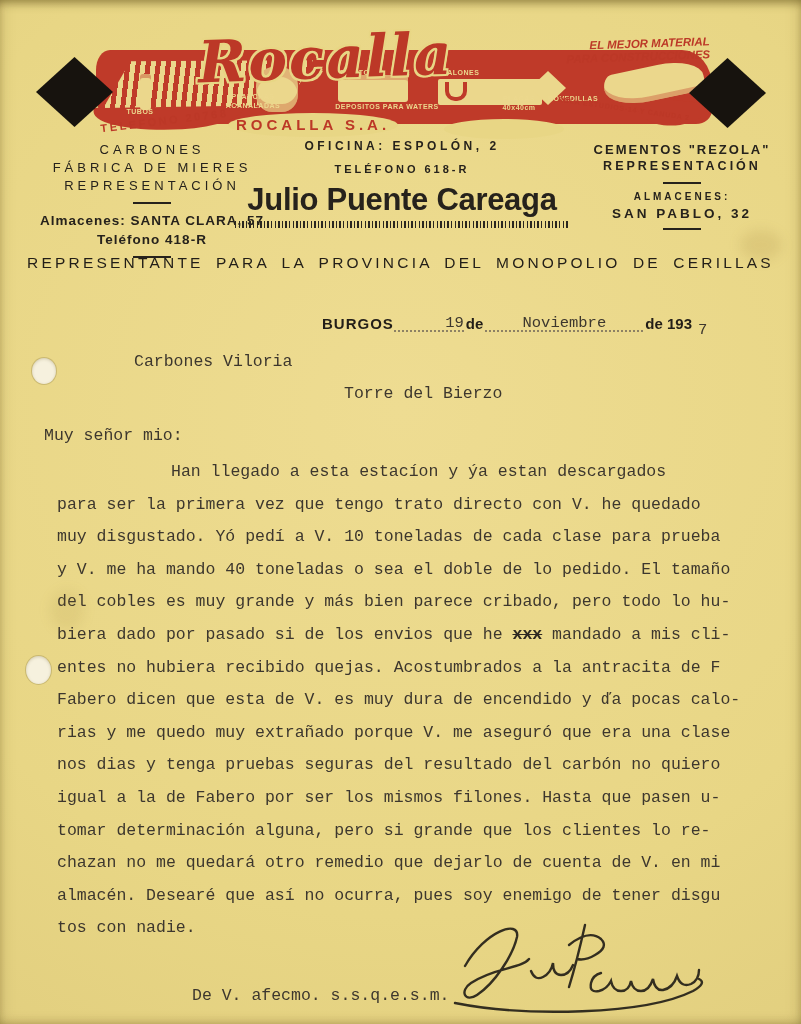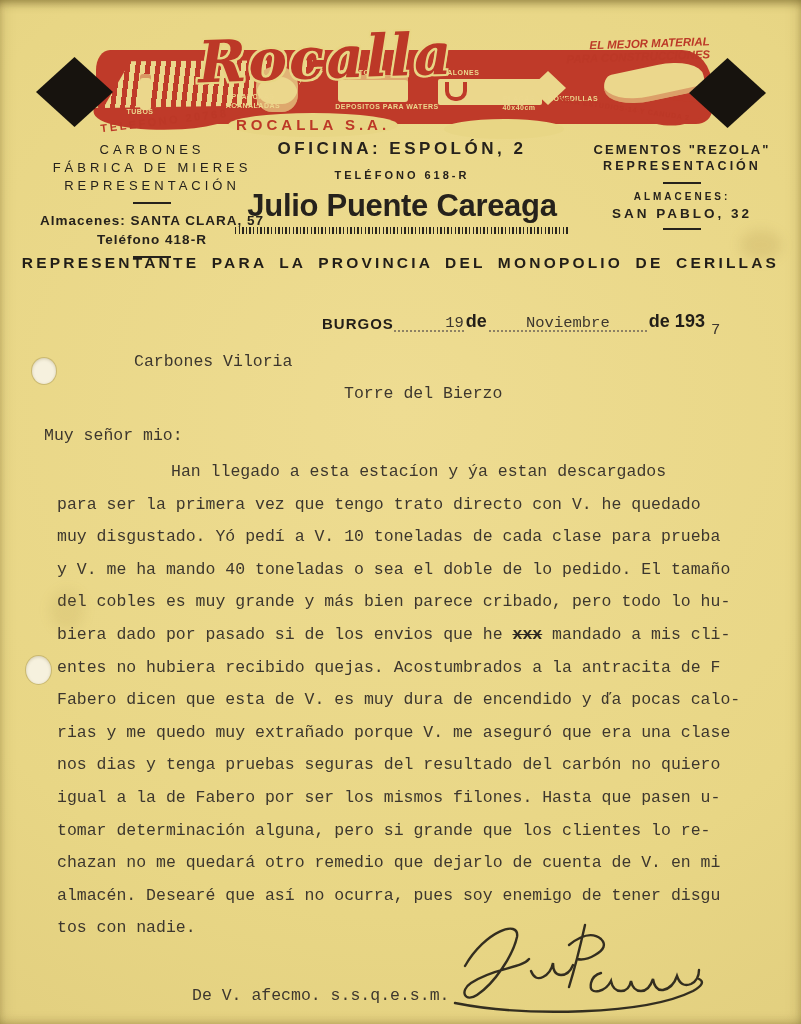--- a/index.html
+++ b/index.html
@@ -66,35 +66,35 @@
   .band-address{left:548px;top:105px;width:152px;transform:rotate(8deg);color:#bc3827;
     font-size:7px;font-weight:bold;letter-spacing:.8px;text-align:center;z-index:4;}
   
   .col{color:#26221c;text-align:center;}
   .col-left{left:20px;top:141px;width:264px;}
   .col-center{left:232px;top:139px;width:340px;}
   .col-right{left:576px;top:141px;width:212px;}
   .cl-a{font-size:13px;font-weight:normal;letter-spacing:4px;line-height:18px;}
   .cl-b{font-size:13.5px;font-weight:bold;letter-spacing:1px;line-height:19px;}
   .divider{width:38px;height:2px;background:#26221c;margin:7px auto;}
-  .office{font-size:17px;font-weight:bold;letter-spacing:3.5px;white-space:nowrap;}
+  .office{font-size:12px;font-weight:bold;letter-spacing:3.5px;white-space:nowrap;}
   .cphone{font-size:11px;font-weight:bold;letter-spacing:3px;margin-top:10px;}
   .name{font-size:31px;font-weight:bold;letter-spacing:-.3px;margin-top:7px;white-space:nowrap;}
   .hatch{width:334px;height:7px;margin:3px auto 0;
     background:repeating-linear-gradient(90deg,#2a261f 0 1.5px,transparent 1.5px 3.6px);}
   .cr-1{font-size:13px;font-weight:bold;letter-spacing:2px;line-height:17px;}
   .cr-2{font-size:12.5px;font-weight:bold;letter-spacing:3px;line-height:17px;}
   .cr-3{font-size:10px;font-weight:bold;letter-spacing:3px;margin-top:6px;}
   .cr-4{font-size:13.5px;font-weight:bold;letter-spacing:3px;margin-top:4px;}
-  .rep-line{left:0;top:254px;width:801px;text-align:center;font-size:15.5px;font-weight:bold;
+  .rep-line{left:0;top:254px;width:801px;text-align:center;font-size:15.5px;font-weight:normal;
     letter-spacing:3.2px;word-spacing:5px;color:#221e18;white-space:nowrap;}
   
   .date-line{left:322px;top:298px;display:flex;align-items:flex-end;color:#221e18;}
   .dl-city{font-size:15px;font-weight:bold;letter-spacing:1px;}
-  .dl-print{font-size:18px;font-weight:bold;margin:0 2px;white-space:pre;}
+  .dl-print{font-size:15px;font-weight:bold;margin:0 2px;white-space:pre;}
   .seg{display:inline-block;border-bottom:2px dotted #8d8164;}
   .seg-day{width:70px;text-align:right;}
   .seg-month{width:158px;text-align:center;}
   .typed,.typed-inline{font-family:"Liberation Mono",monospace;color:#3d372e;}
   .typed-inline{font-size:15.5px;position:relative;top:2px;margin-top:16px;}
   .year-digit{transform:translateY(5px);margin-left:4px;font-size:15.5px;}
   
   .typed{font-size:16.5px;}
   .recipient{left:134px;top:352px;}
   .location{left:344px;top:384px;}

